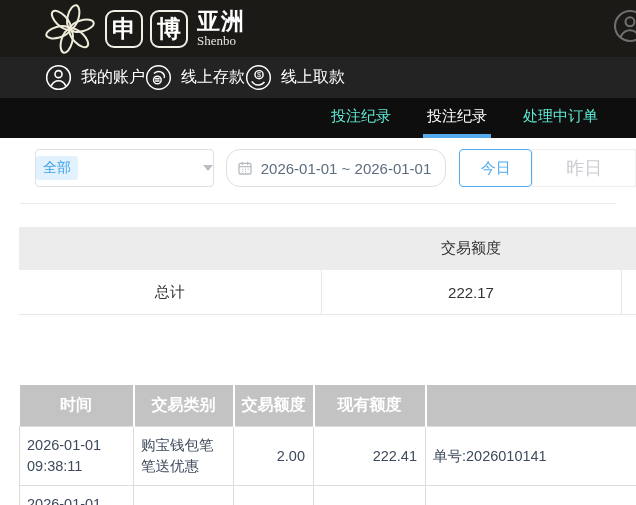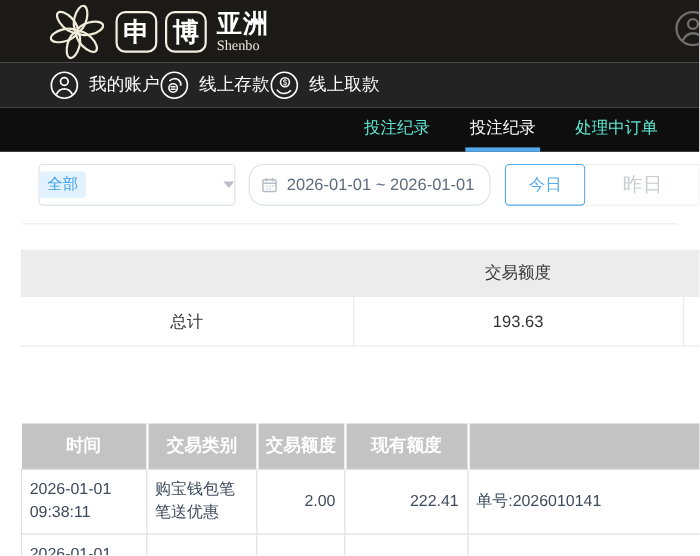--- a/index.html
+++ b/index.html
@@ -148,21 +148,21 @@
     <thead>
       <tr>
         <td></td>
         <td>交易额度</td>
         <td></td>
       </tr>
     </thead>
     <tbody>
       <tr>
         <td>总计</td>
-        <td>193.63</td>
+        <td>222.17</td>
         <td></td>
       </tr>
     </tbody>
   </table>
 
   <table class="dtable">
     <colgroup>
       <col style="width:114px">
         <col style="width:100px">
         <col style="width:80px">

